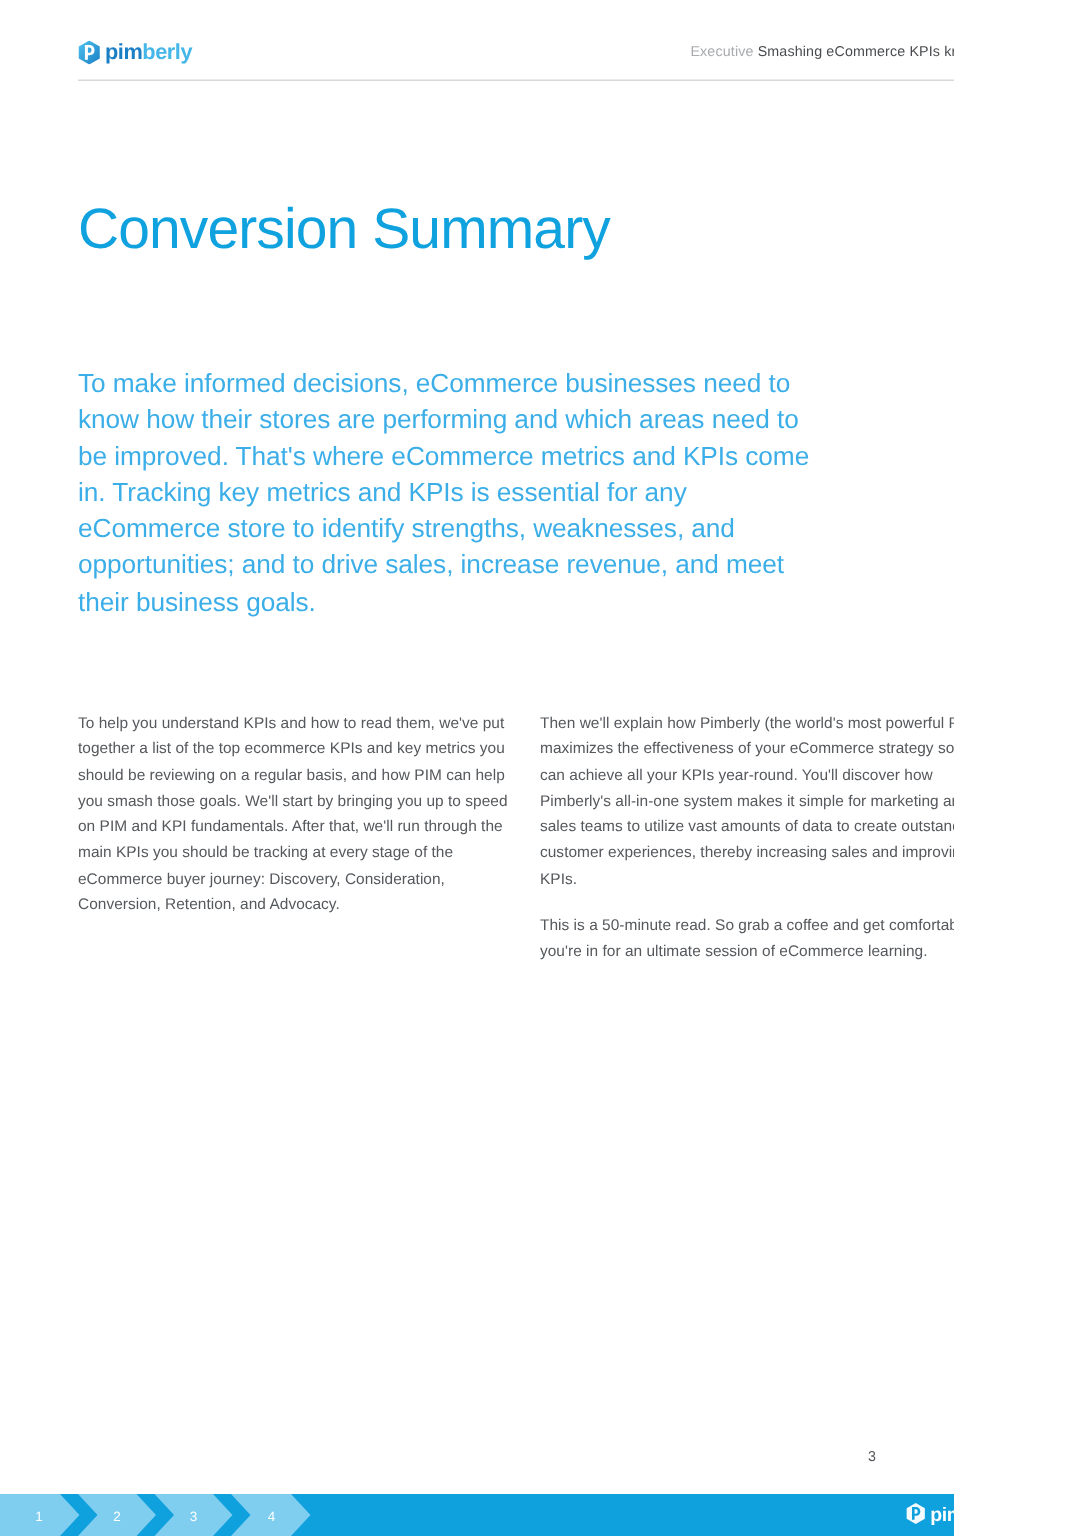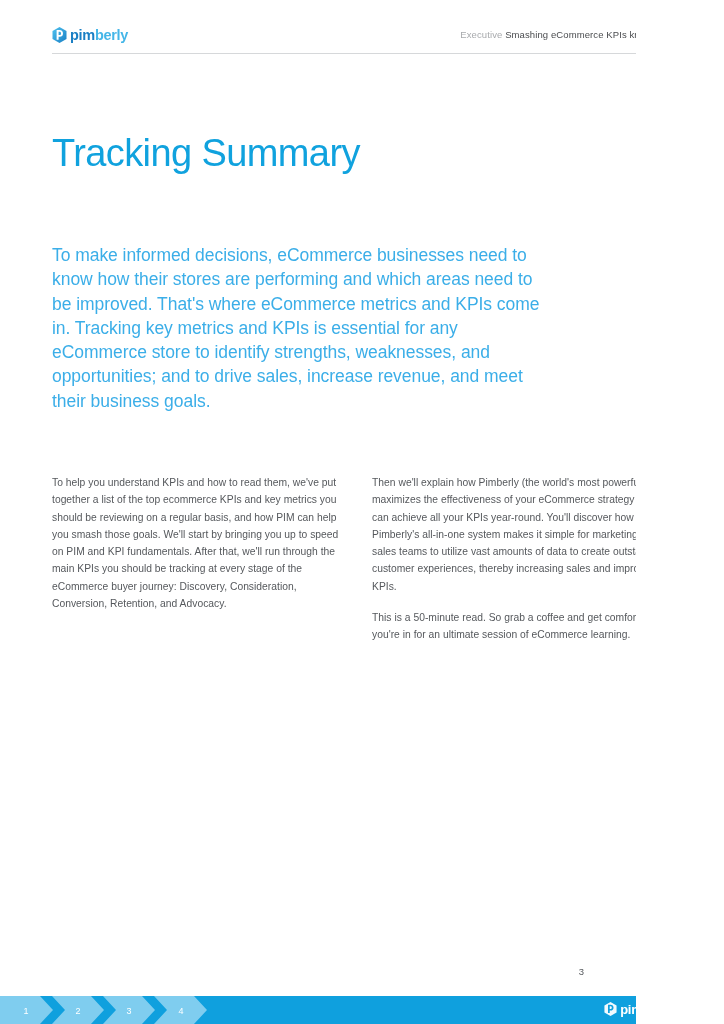--- a/index.html
+++ b/index.html
@@ -96,21 +96,21 @@
     letter-spacing: -0.05px;
   }
 
   
   .columns {
     position: absolute;
     left: 52px;
     top: 474px;
     width: 620px;
     display: flex;
-    gap: 20px;
+    gap: 8px;
   }
   .col {
     width: 300px;
   }
   .col p {
     margin: 0 0 14px 0;
     font-size: 10.3px;
     line-height: 17.3px;
     color: #55585c;
     letter-spacing: 0.02px;
@@ -183,21 +183,21 @@
       <span class="logo-word"><span class="pim">pim</span><span class="berly">berly</span></span>
     </div>
 
     <div class="header-title">
       <span class="wp">Executive</span>
       <span class="doc">Smashing eCommerce KPIs know PIM</span>
     </div>
   </div>
   <div class="header-rule"></div>
 
-  <h1 class="page-title">Tracking Summary</h1>
+  <h1 class="page-title">Conversion Summary</h1>
 
   <div class="intro">To make informed decisions, eCommerce businesses need to know how their stores are performing and which areas need to be improved. That's where eCommerce metrics and KPIs come in. Tracking key metrics and KPIs is essential for any eCommerce store to identify strengths, weaknesses, and opportunities; and to drive sales, increase revenue, and meet their business goals.</div>
 
   <div class="columns">
     <div class="col">
       <p>To help you understand KPIs and how to read them, we've put together a list of the top ecommerce KPIs and key metrics you should be reviewing on a regular basis, and how PIM can help you smash those goals. We'll start by bringing you up to speed on PIM and KPI fundamentals. After that, we'll run through the main KPIs you should be tracking at every stage of the eCommerce buyer journey: Discovery, Consideration, Conversion, Retention, and Advocacy.</p>
     </div>
     <div class="col">
       <p>Then we'll explain how Pimberly (the world's most powerful PIM) maximizes the effectiveness of your eCommerce strategy so you can achieve all your KPIs year-round. You'll discover how Pimberly's all-in-one system makes it simple for marketing and sales teams to utilize vast amounts of data to create outstanding customer experiences, thereby increasing sales and improving KPIs.</p>
       <p>This is a 50-minute read. So grab a coffee and get comfortable – you're in for an ultimate session of eCommerce learning.</p>

